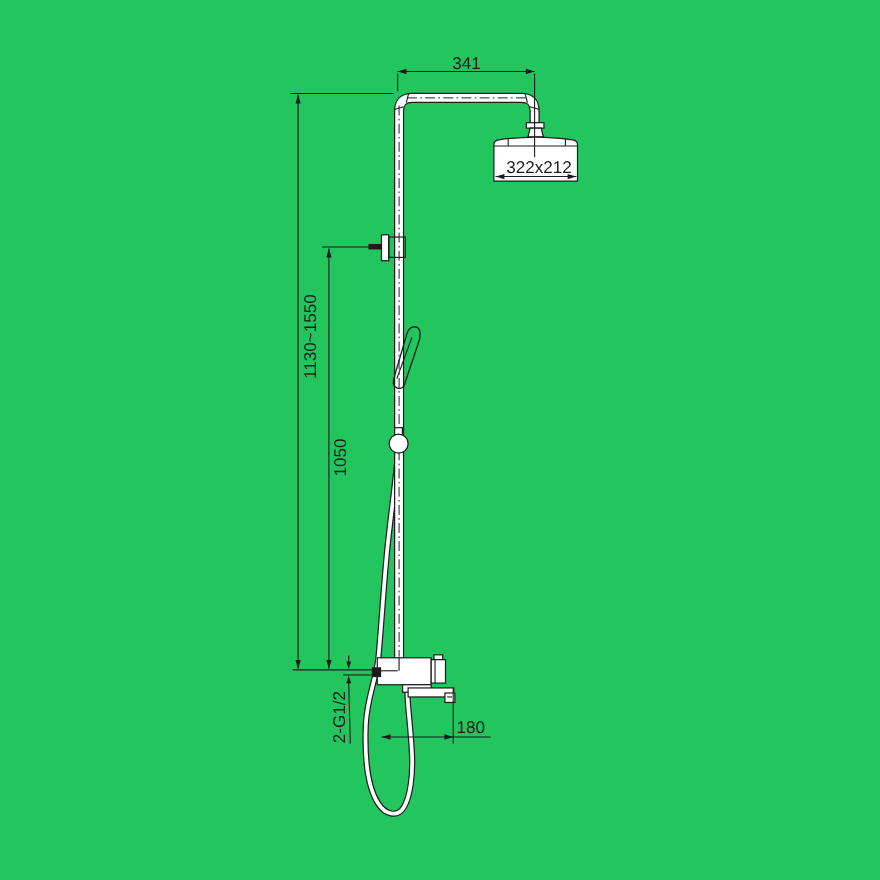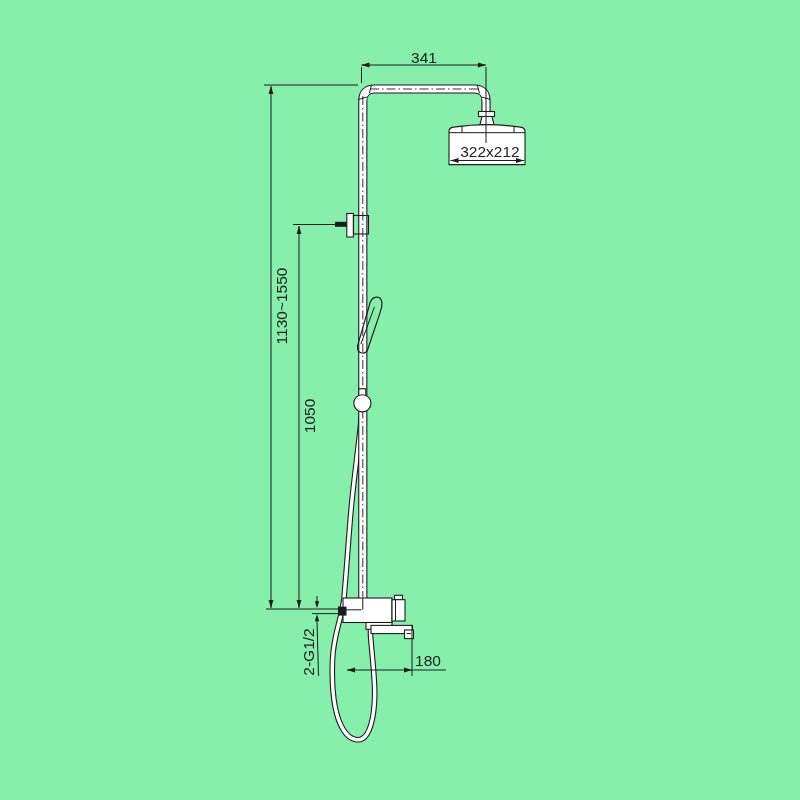--- a/index.html
+++ b/index.html
@@ -8,21 +8,21 @@
     background:#ffffff;
     width:800px;
     height:800px;
     overflow:hidden;
     font-family:"Liberation Sans", sans-serif;
   }
   .stage{
     position:relative;
     width:800px;
     height:800px;
-    background:#86efac;
+    background:#22c55e;
   }
   svg{display:block}
   .lnthin{stroke:#1c1c1c;stroke-width:1;fill:none}
   .whitefill{fill:#ffffff;stroke:#1c1c1c;stroke-width:1.1}
   .blackfill{fill:#1c1c1c;stroke:none}
   .cl{stroke:#1c1c1c;stroke-width:0.9;fill:none;stroke-dasharray:9 3 1.5 3}
   .dim-text{
     font-family:"Liberation Sans", sans-serif;
     font-size:15.5px;
     fill:#1c1c1c;

